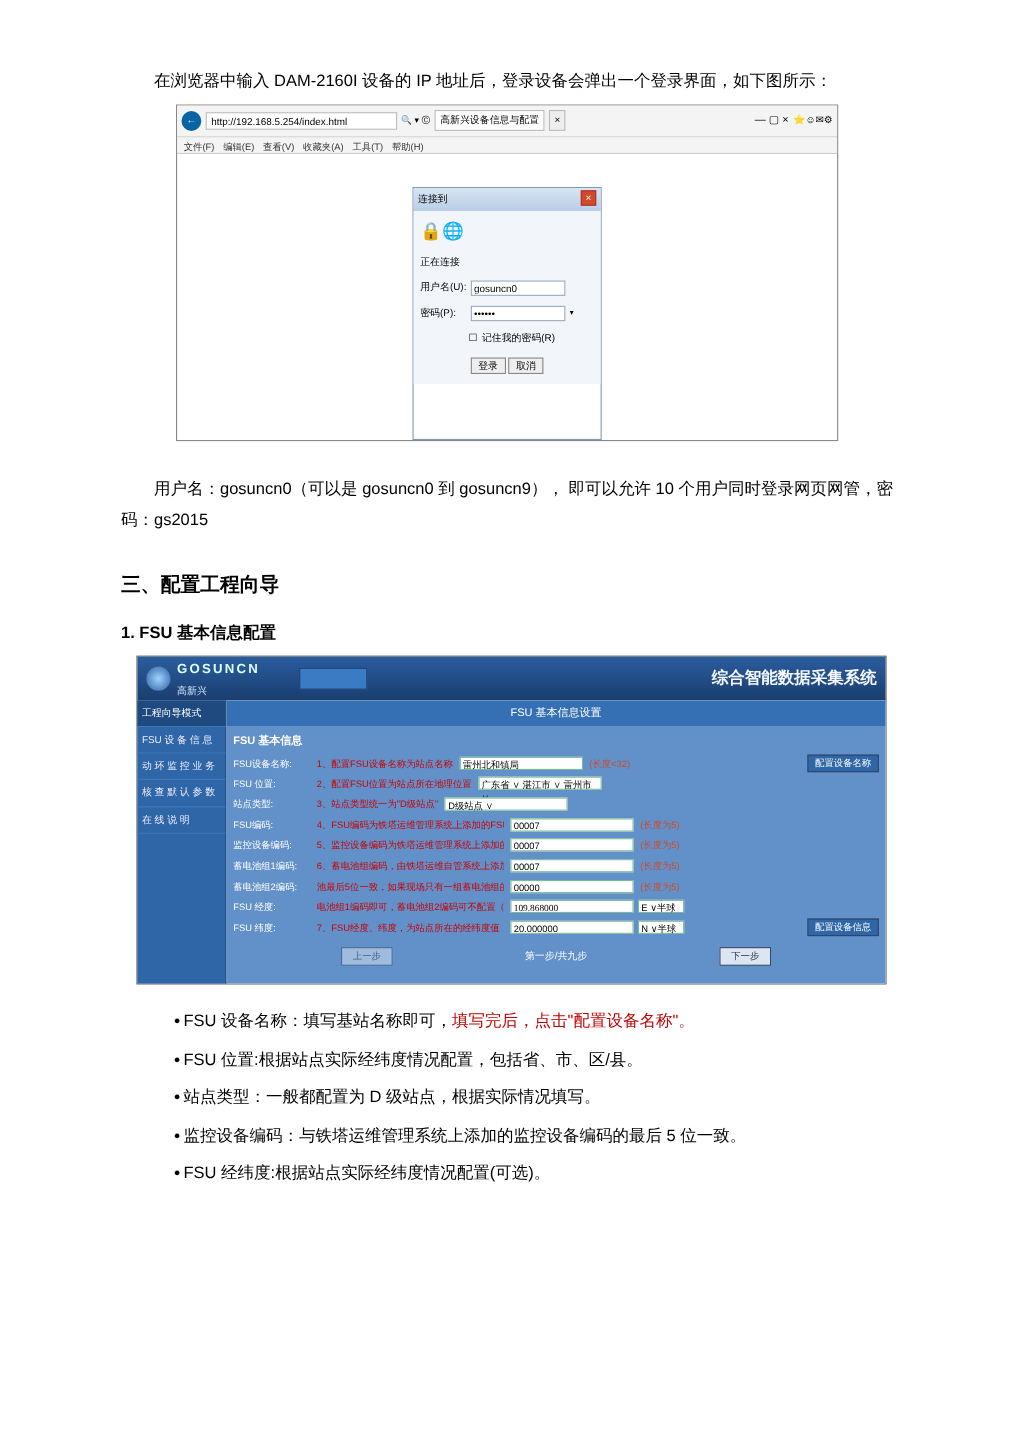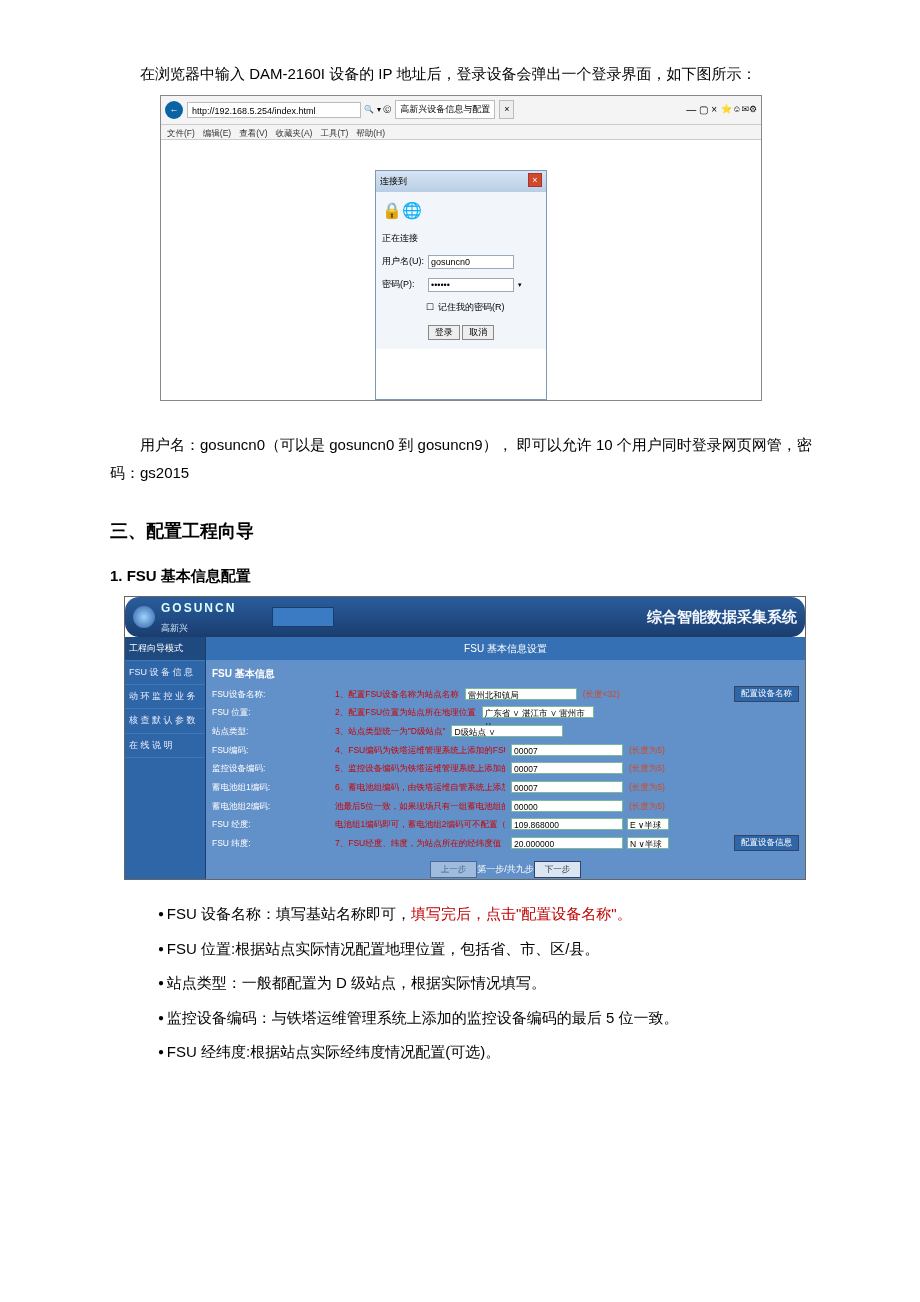--- a/index.html
+++ b/index.html
@@ -22,39 +22,39 @@
   .lb-head { background:linear-gradient(#d7e4f2,#b8cee6); padding:2px 4px; display:flex; justify-content:space-between;}
   .lb-head .x { background:#d04a2a; color:#fff; width:12px; height:12px; text-align:center; line-height:12px; border:1px solid #a33;}
   .lb-body { padding:4px 6px 8px 6px; background:#f2f6fb;}
   .lb-row { display:flex; align-items:center; gap:4px; margin-top:6px;}
   .lb-row input { border:1px solid #9ab; height:12px; width:80px; font-size:9px; padding:0 2px;}
   .lb-btns { text-align:center; margin-top:8px;}
   .lb-btns button { font-size:9px; padding:0 6px; border:1px solid #888; background:#eee;}
   .cred { font-size:11px; color:#c00000; line-height:2;}
   
   .app-frame { margin:6px auto 20px auto; width:680px; border:1px solid #666; font-size:9px; color:#eef;}
-  .app-top { height:40px; background:linear-gradient(#2a5d9e,#1a3d6e); display:flex; align-items:center; justify-content:space-between; padding:0 8px;border-radius:14px;}
+  .app-top { height:40px; background:linear-gradient(#2a5d9e,#1a3d6e); display:flex; align-items:center; justify-content:space-between; padding:0 8px;}
   .app-top .logo { font-weight:bold; font-size:12px; letter-spacing:2px; color:#dff;}
   .app-top .sys-title { font-family:KaiTi,serif; font-size:15px; font-weight:bold; color:#f4f8ff;margin-left:36px;}
   .app-body { display:flex; background:#6290c8; min-height:240px;}
   .side { width:80px; background:#2f66a8; border-right:1px solid #1a3d6e;}
   .side div { padding:3px 4px; border-bottom:1px solid #3d78bb; font-size:9px;}
   .side .hdr { background:#1e4a80; color:#fff;}
   .main { flex:1; background:#fff; color:#000;}
   .main-title { background:#3570b4; color:#fff; text-align:center; padding:2px 0; font-size:10px;}
-  .pane { background:#6290c8; padding:4px 6px 1px 6px; min-height:210px;}
+  .pane { background:#6290c8; padding:4px 6px 16px 6px; min-height:210px;}
   .pane-title { color:#fff; font-weight:bold; font-size:10px; margin-bottom:2px;}
   .form-row { display:flex; align-items:center; gap:4px; margin-top:2.5px; font-size:8.5px;}
   .lbl { width:72px; color:#fff; text-align:left;}
-  .hint { color:#c00; flex:0 0 auto; margin-right:2px;margin-left:47px;}
+  .hint { color:#c00; flex:0 0 auto; margin-right:2px;}
   .fld { border:1px solid #7b9; background:#fff; height:12px; box-sizing:border-box;}
   .fld.w1{width:112px;} .fld.w2{width:42px;}
   .len { color:#d04a2a; margin-left:2px;}
   .cfg-btn { border:1px solid #346; background:#2f66a8; color:#fff; font-size:8.5px; padding:1px 6px;}
-  .step-row { display:flex; justify-content:center; margin-top:10px;}
+  .step-row { display:flex; justify-content:center; gap:120px; margin-top:10px;}
   .step-btn { border:1px solid #346; background:#dce6f2; color:#234; font-size:8.5px; padding:1px 10px;}
   .plchdr { width:60px; height:18px; background:#3b7bc4; border:1px solid #1a3d6e;}
 </style>
 </head>
 <body>
 
 <p class="indent">在浏览器中输入 DAM-2160I 设备的 IP 地址后，登录设备会弹出一个登录界面，如下图所示：</p>
 
 <div class="screenshot-frame" style="width:600px;">
   <div class="browser-top">
@@ -174,21 +174,21 @@
             </div>
             <div class="form-row">
               <span class="lbl">蓄电池组2编码:</span>
               <span class="hint" style="max-width:170px;overflow:hidden;white-space:nowrap;">   池最后5位一致，如果现场只有一组蓄电池组的只需要配置蓄</span>
               <span class="fld w1" style="padding:0 2px;line-height:12px;">00000</span>
               <span class="len">(长度为5)</span>
             </div>
             <div class="form-row">
               <span class="lbl">FSU 经度:</span>
               <span class="hint" style="max-width:170px;overflow:hidden;white-space:nowrap;">   电池组1编码即可，蓄电池组2编码可不配置（默认为00000）</span>
-              <span class="fld w1" style="padding:0 2px;line-height:12px;">109.868000</span>
+              <span class="fld w1" style="padding:0 2px;line-height:12px;font-family:Liberation Serif, serif;">109.868000</span>
               <span class="fld w2" style="padding:0 2px;line-height:12px;">E   ∨半球</span>
             </div>
             <div class="form-row">
               <span class="lbl">FSU 纬度:</span>
               <span class="hint" style="max-width:170px;overflow:hidden;white-space:nowrap;">7、FSU经度、纬度，为站点所在的经纬度值，可选填</span>
               <span class="fld w1" style="padding:0 2px;line-height:12px;">20.000000</span>
               <span class="fld w2" style="padding:0 2px;line-height:12px;">N   ∨半球</span>
               <span style="flex:1"></span>
               <button class="cfg-btn">配置设备信息</button>
             </div>
@@ -198,17 +198,17 @@
           <span style="color:#fff;">第一步/共九步</span>
           <button class="step-btn">下一步</button>
         </div>
       </div>
     </div>
   </div>
 </div>
 
 <ul class="bullet-list">
   <li><span>FSU 设备名称：填写基站名称即可，</span><span class="red">填写完后，点击"配置设备名称"。</span></li>
-  <li>FSU 位置:根据站点实际情况配置地理位置，包括省、市、区/县。</li>
+  <li>FSU 位置:根据站点实际经纬度情况配置，包括省、市、区/县。</li>
   <li>站点类型：一般都配置为 D 级站点，根据实际情况填写。</li>
   <li>监控设备编码：与铁塔运维管理系统上添加的监控设备编码的最后 5 位一致。</li>
   <li>FSU 经纬度:根据站点实际经纬度情况配置(可选)。</li>
 </ul>
 
 </body></html>

